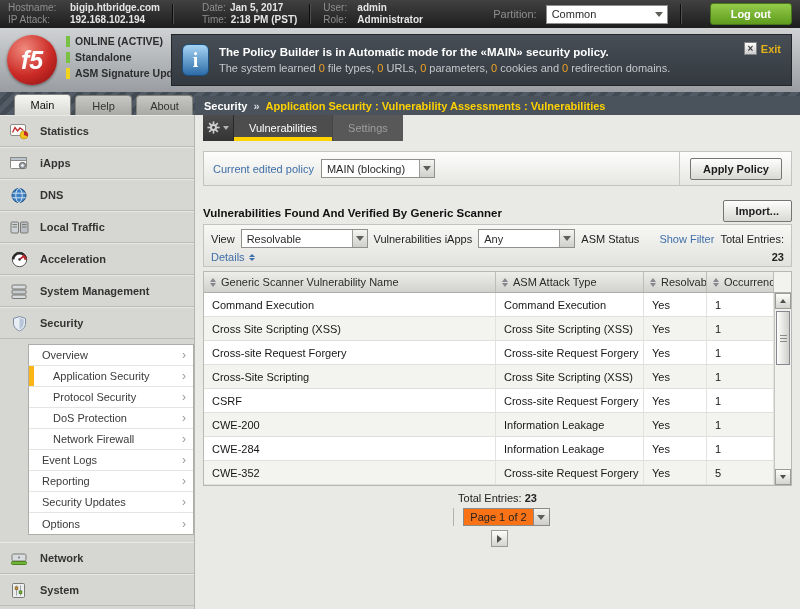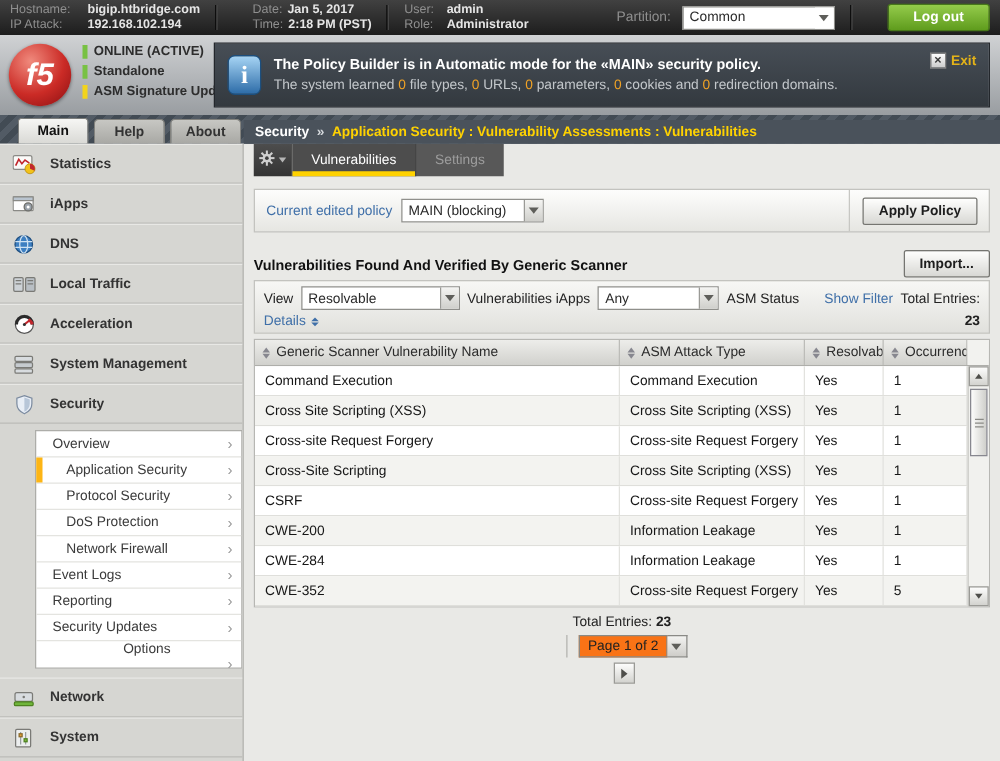--- a/index.html
+++ b/index.html
@@ -51,39 +51,39 @@
   .banner-msg .num { color:#f0a225; }
   .banner-exit { margin-left:auto; align-self:flex-start; margin-top:7px; display:flex; align-items:center; gap:4px; }
   .exit-x { width:13px; height:13px; background:linear-gradient(#fdfdfd,#cccccc); border:1px solid #838383;
     color:#3a3a3a; font-size:10px; font-weight:bold; line-height:1; display:flex; align-items:center; justify-content:center; cursor:pointer; }
   .exit-x::after { content:"×"; }
   .exit-label { color:#e3b218; font-weight:bold; cursor:pointer; }
   
   .nav-row { height:23px; display:flex; background:repeating-linear-gradient(135deg,#525b65 0 5px,#424b54 5px 10px); }
   .nav-left { width:195px; flex-shrink:0; display:flex; align-items:flex-end; padding-left:14px; gap:4px; }
   .nav-tab { width:57px; height:20px; display:flex; align-items:center; justify-content:center;
-    font-weight:bold; font-size:11px; color:#333; cursor:pointer;
+    font-weight:normal; font-size:11px; color:#333; cursor:pointer;
     background:linear-gradient(#c7c7c3,#a8a8a4); border:1px solid #82827e; border-bottom:none; border-radius:4px 4px 0 0;margin-top:16px; }
   .nav-tab.active { background:linear-gradient(#f6f6f4,#d9d9d5); color:#101010; height:21px; }
   .nav-right { flex:1; display:flex; align-items:flex-end; }
   .breadcrumb { width:100%; height:19px; background:#4a525b; display:flex; align-items:center; gap:6px; padding:0 9px; white-space:nowrap; }
   .bc-section { color:#fff; font-weight:bold; }
   .bc-sep { color:#d4d8dc; font-weight:bold; }
   .bc-path { color:#ffd200; font-weight:bold; }
   
   .body { display:flex; height:494px; }
   .sidebar { width:195px; flex-shrink:0; background:#d6d6d2; border-right:1px solid #b3b3af; overflow:hidden; }
   .side-item { height:32px; display:flex; align-items:center; gap:9px; padding-left:9px;
     font-weight:bold; color:#333; cursor:pointer;
     border-top:1px solid #e8e8e5; border-bottom:1px solid #bcbcb8; }
   .side-icon { width:22px; display:flex; justify-content:center; flex-shrink:0; }
   .submenu { margin:5px 0 7px 28px; background:#fff; border:1px solid #adada9; }
   .sub-item { position:relative; height:21px; display:flex; align-items:center; padding-left:13px;
     color:#3a3a3a; border-bottom:1px solid #e4e4e0; cursor:pointer; }
-  .sub-item:last-child { border-bottom:none;flex-direction:column; }
+  .sub-item:last-child { border-bottom:none; }
   .sub-item.indent { padding-left:24px; }
   .sub-item .arrow { margin-left:auto; margin-right:7px; color:#9a9a9a; font-size:12px; line-height:1; }
   .sub-item .arrow::after { content:"›"; }
   .sub-item.active::before { content:""; position:absolute; left:0; top:0; bottom:0; width:5px; background:#fdb515; }
   
   .content { flex:1; display:flex; flex-direction:column; padding:0 8px; overflow:hidden; }
   .tabstrip { height:26px; display:flex; }
   .gear-btn { width:31px; background:linear-gradient(#4d4d4d,#343434); border-right:1px solid #282828;
     display:flex; align-items:center; justify-content:center; gap:3px; cursor:pointer; }
   .gear-btn .tri-down { border-top-color:#b5b5b5; border-left-width:3px; border-right-width:3px; border-top-width:4px; }

